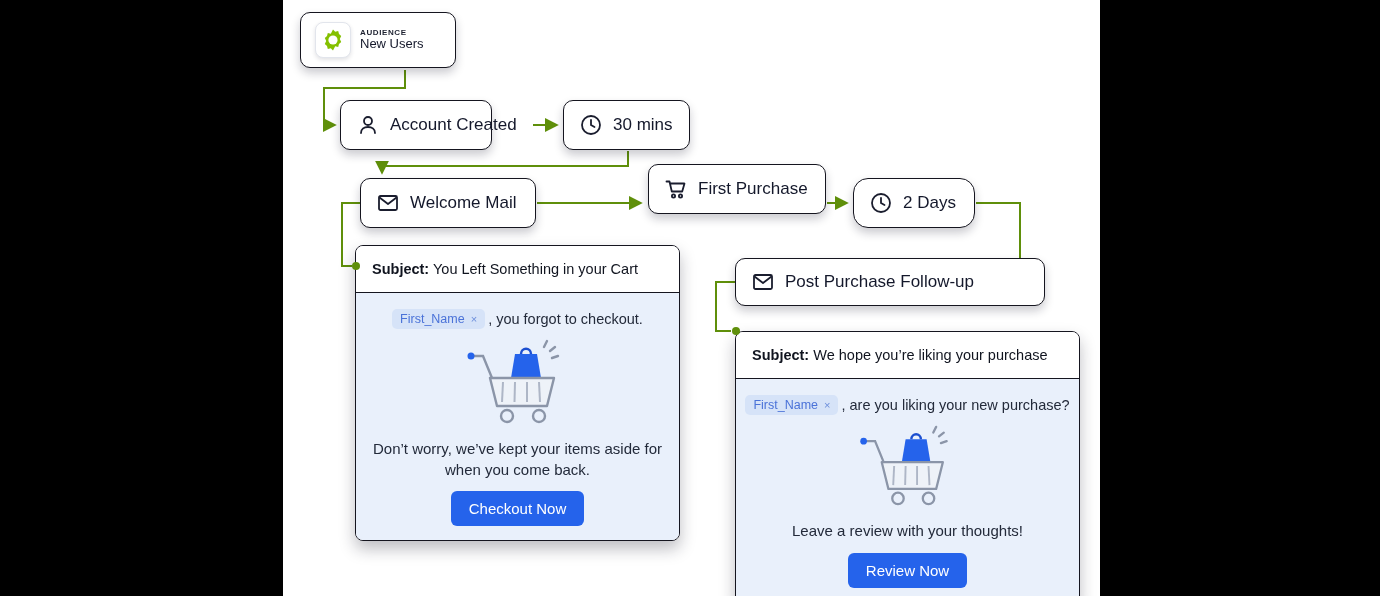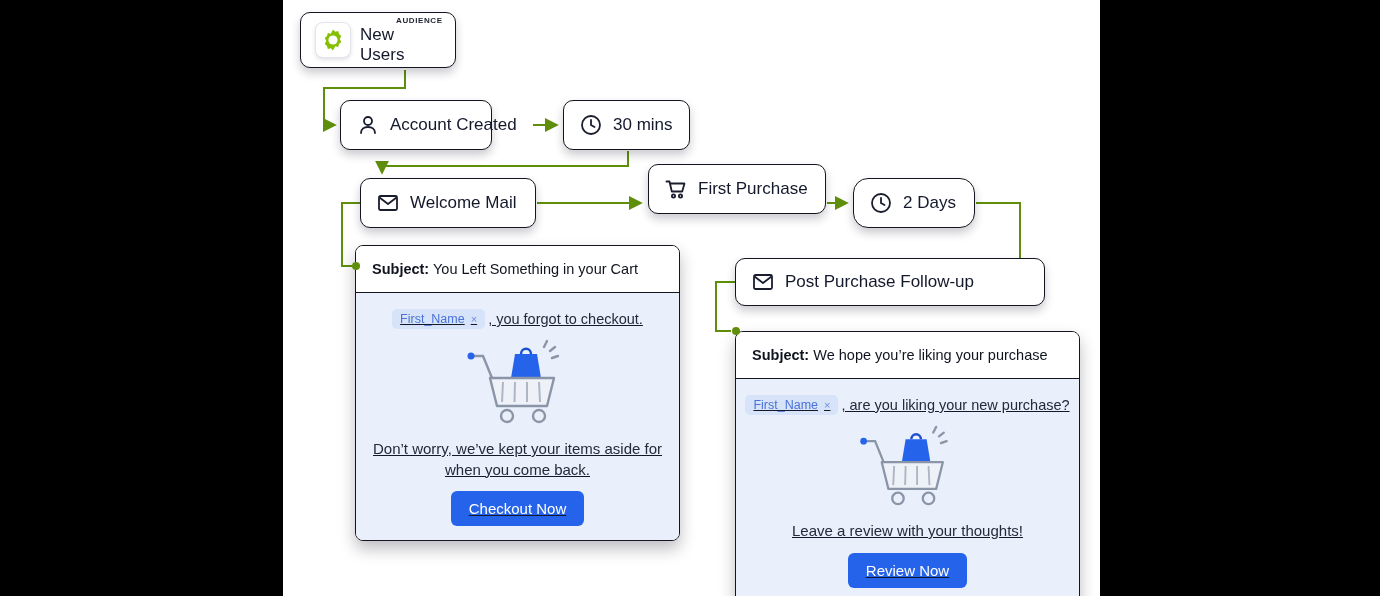--- a/index.html
+++ b/index.html
@@ -30,40 +30,40 @@
     cursor: pointer;
   }
   .node .nlabel { white-space: nowrap; }
   .node .nicon { display: grid; place-items: center; width: 26px; height: 26px; flex: 0 0 auto; }
   .aud-iconbox {
     width: 36px; height: 36px; border: 1px solid #e2e5ec; border-radius: 8px;
     display: grid; place-items: center; background: #fff;
     box-shadow: 0 2px 4px rgba(20,20,40,.12); flex: 0 0 auto;
   }
   .aud-text { display: flex; flex-direction: column; line-height: 1.15; }
-  .aud-tag { font-size: 8px; font-weight: bold; letter-spacing: .6px; color: #1d2130; margin-left: 36px; }
-  .aud-label { font-size: 17px; }
+  .aud-tag { font-size: 8px; font-weight: bold; letter-spacing: .6px; color: #1d2130; }
+  .aud-label { font-size: 13px; }
   .email-card {
     position: absolute; z-index: 2;
     background: #fff;
     border: 1px solid #15151f;
     border-radius: 8px;
     overflow: hidden;
     box-shadow: 0 8px 16px rgba(20,20,40,.28);
     display: flex; flex-direction: column;
   }
   .email-head {
     padding: 15px 16px; background: #fff;
     border-bottom: 1px solid #15151f;
     font-size: 14.5px; color: #10141f; white-space: nowrap;
   }
   .email-body {
     flex: 1; background: #e9f0fb;
     padding: 16px 12px 14px;
-    display: flex; flex-direction: column; align-items: center; gap: 9px; text-decoration: underline;
+    display: flex; flex-direction: column; align-items: center; gap: 9px;
   }
   .chip-row { display: flex; align-items: center; font-size: 14.5px; color: #232a3a; white-space: nowrap; }
   .chip {
     background: #d6e3f8; color: #4a72d8;
     border-radius: 5px; padding: 3px 8px; font-size: 12.5px;
     display: inline-flex; align-items: center; gap: 6px; margin-right: 3px;
     cursor: pointer;
   }
   .chip .chip-x { font-size: 11px; color: #6c8edb; cursor: pointer; }
   .body-text { font-size: 15px; color: #232a3a; text-align: center; line-height: 1.38; max-width: 300px; }

